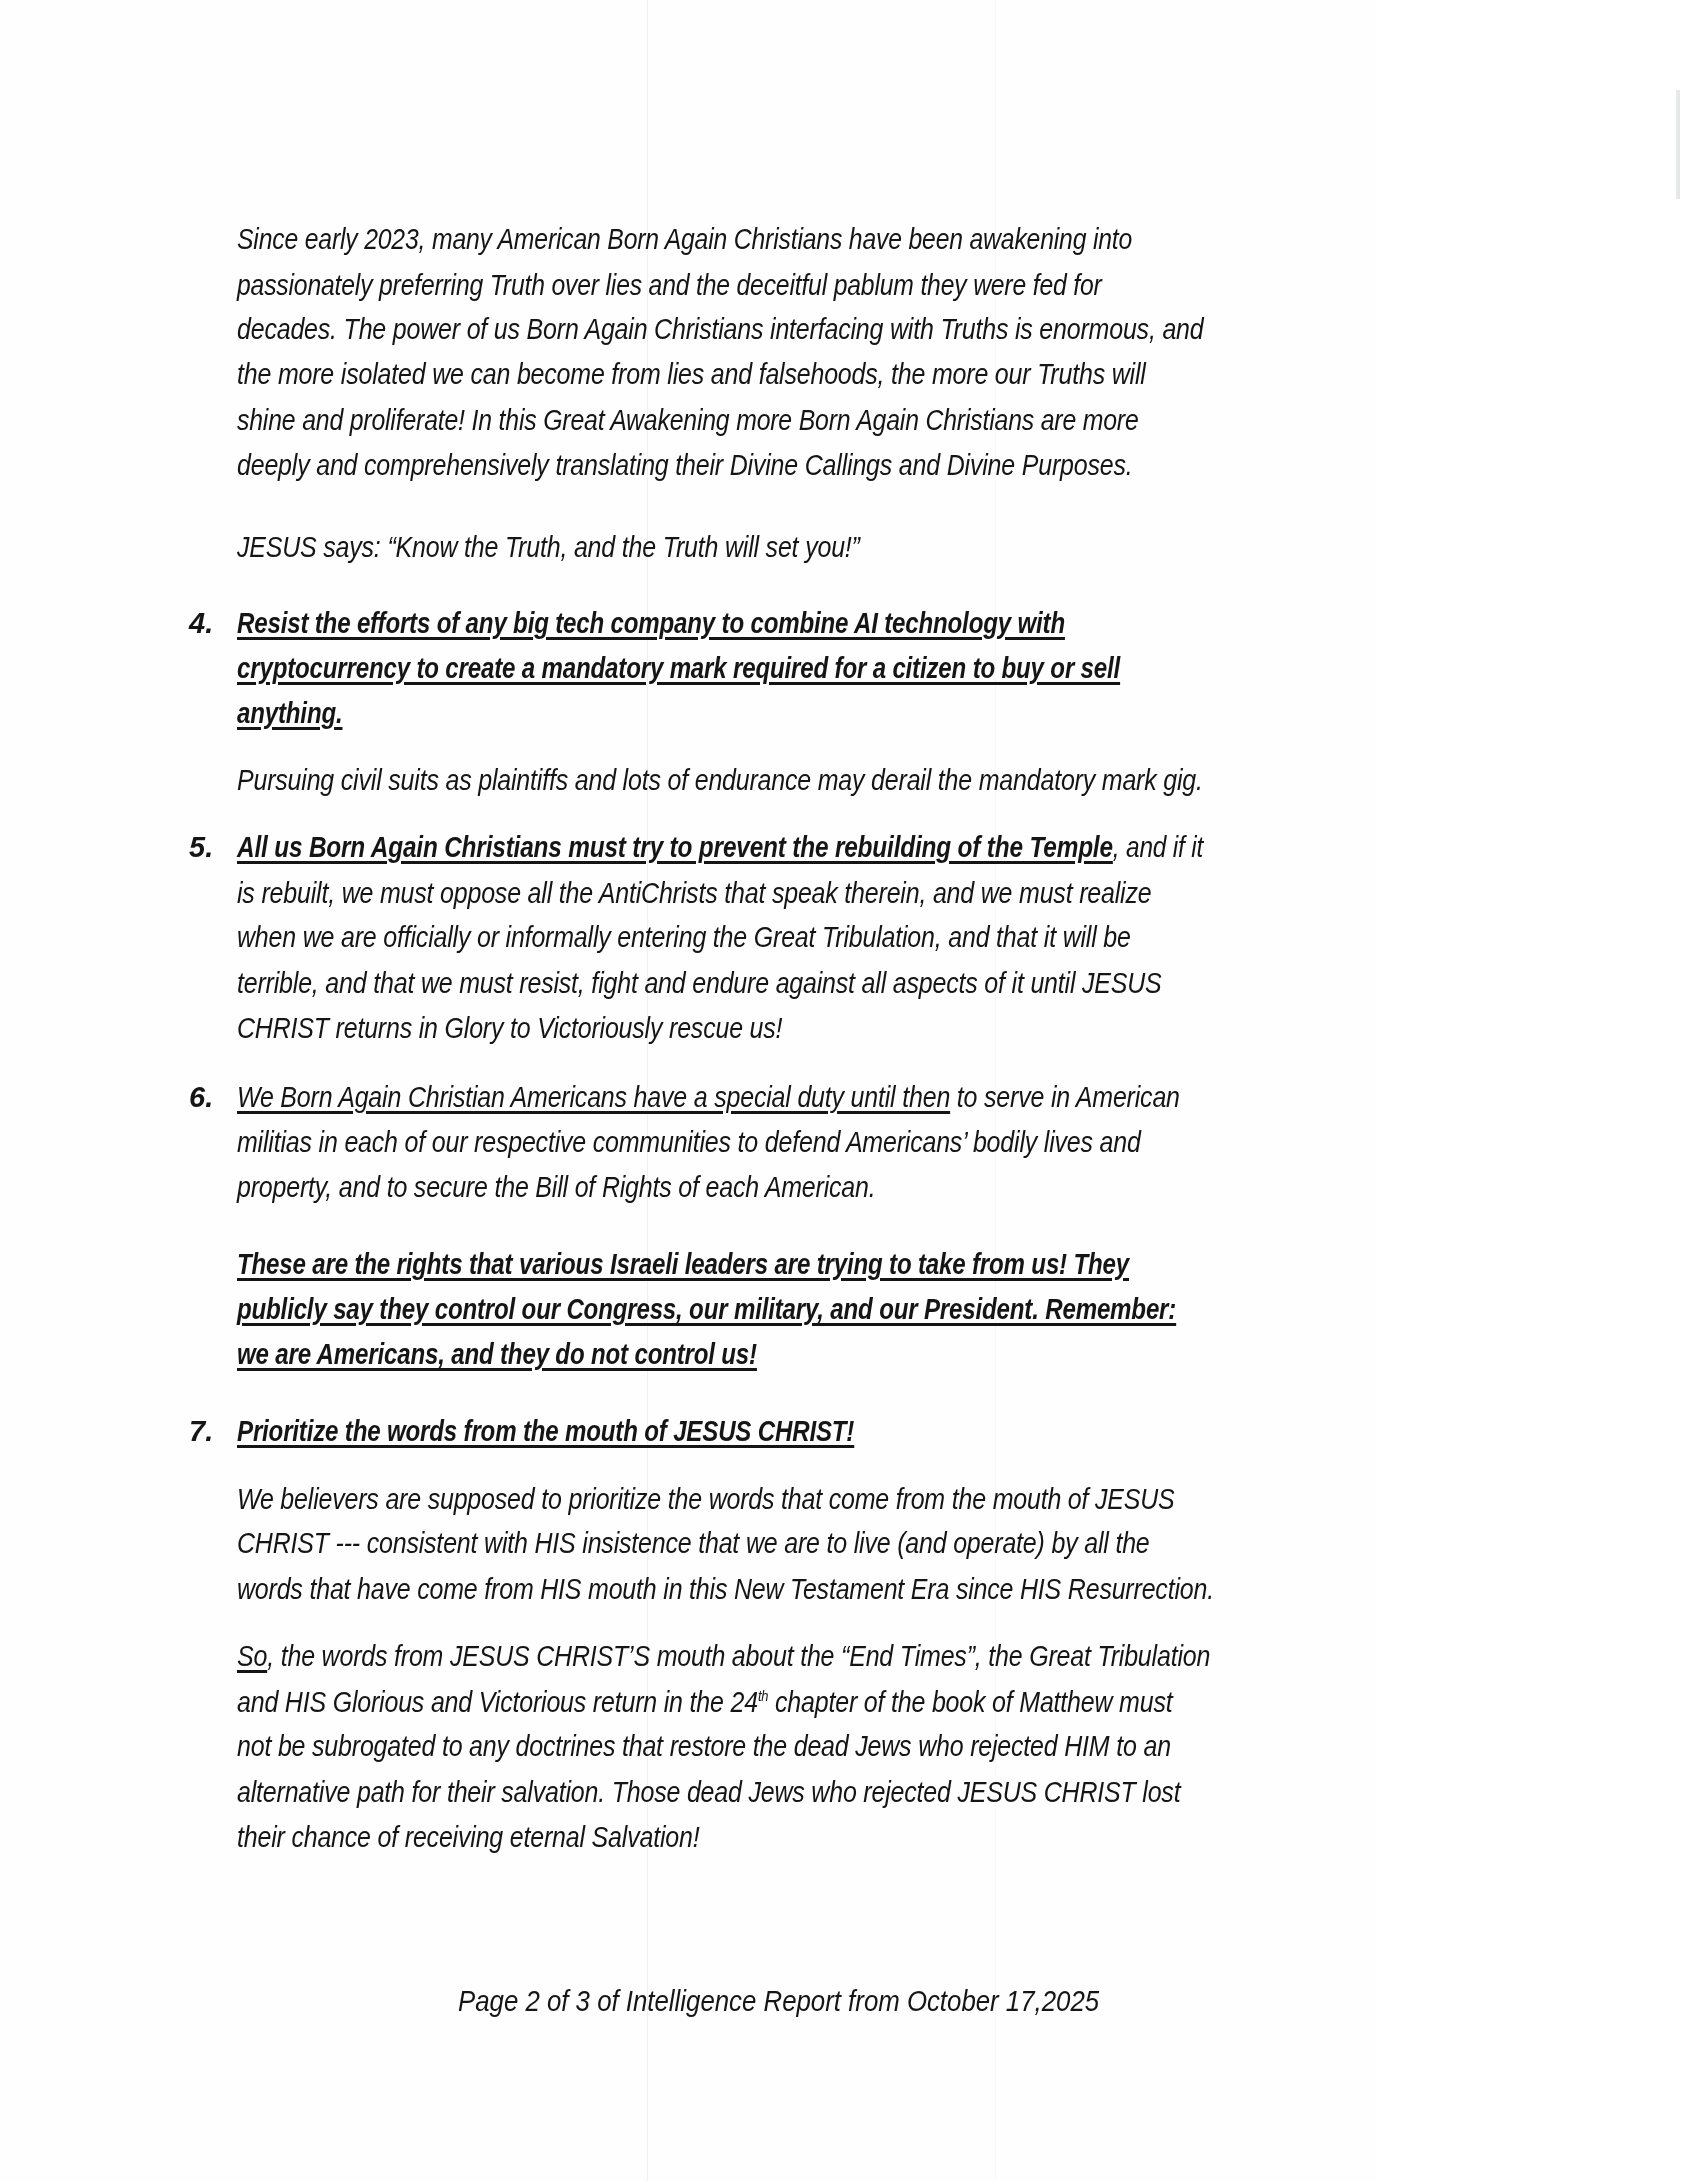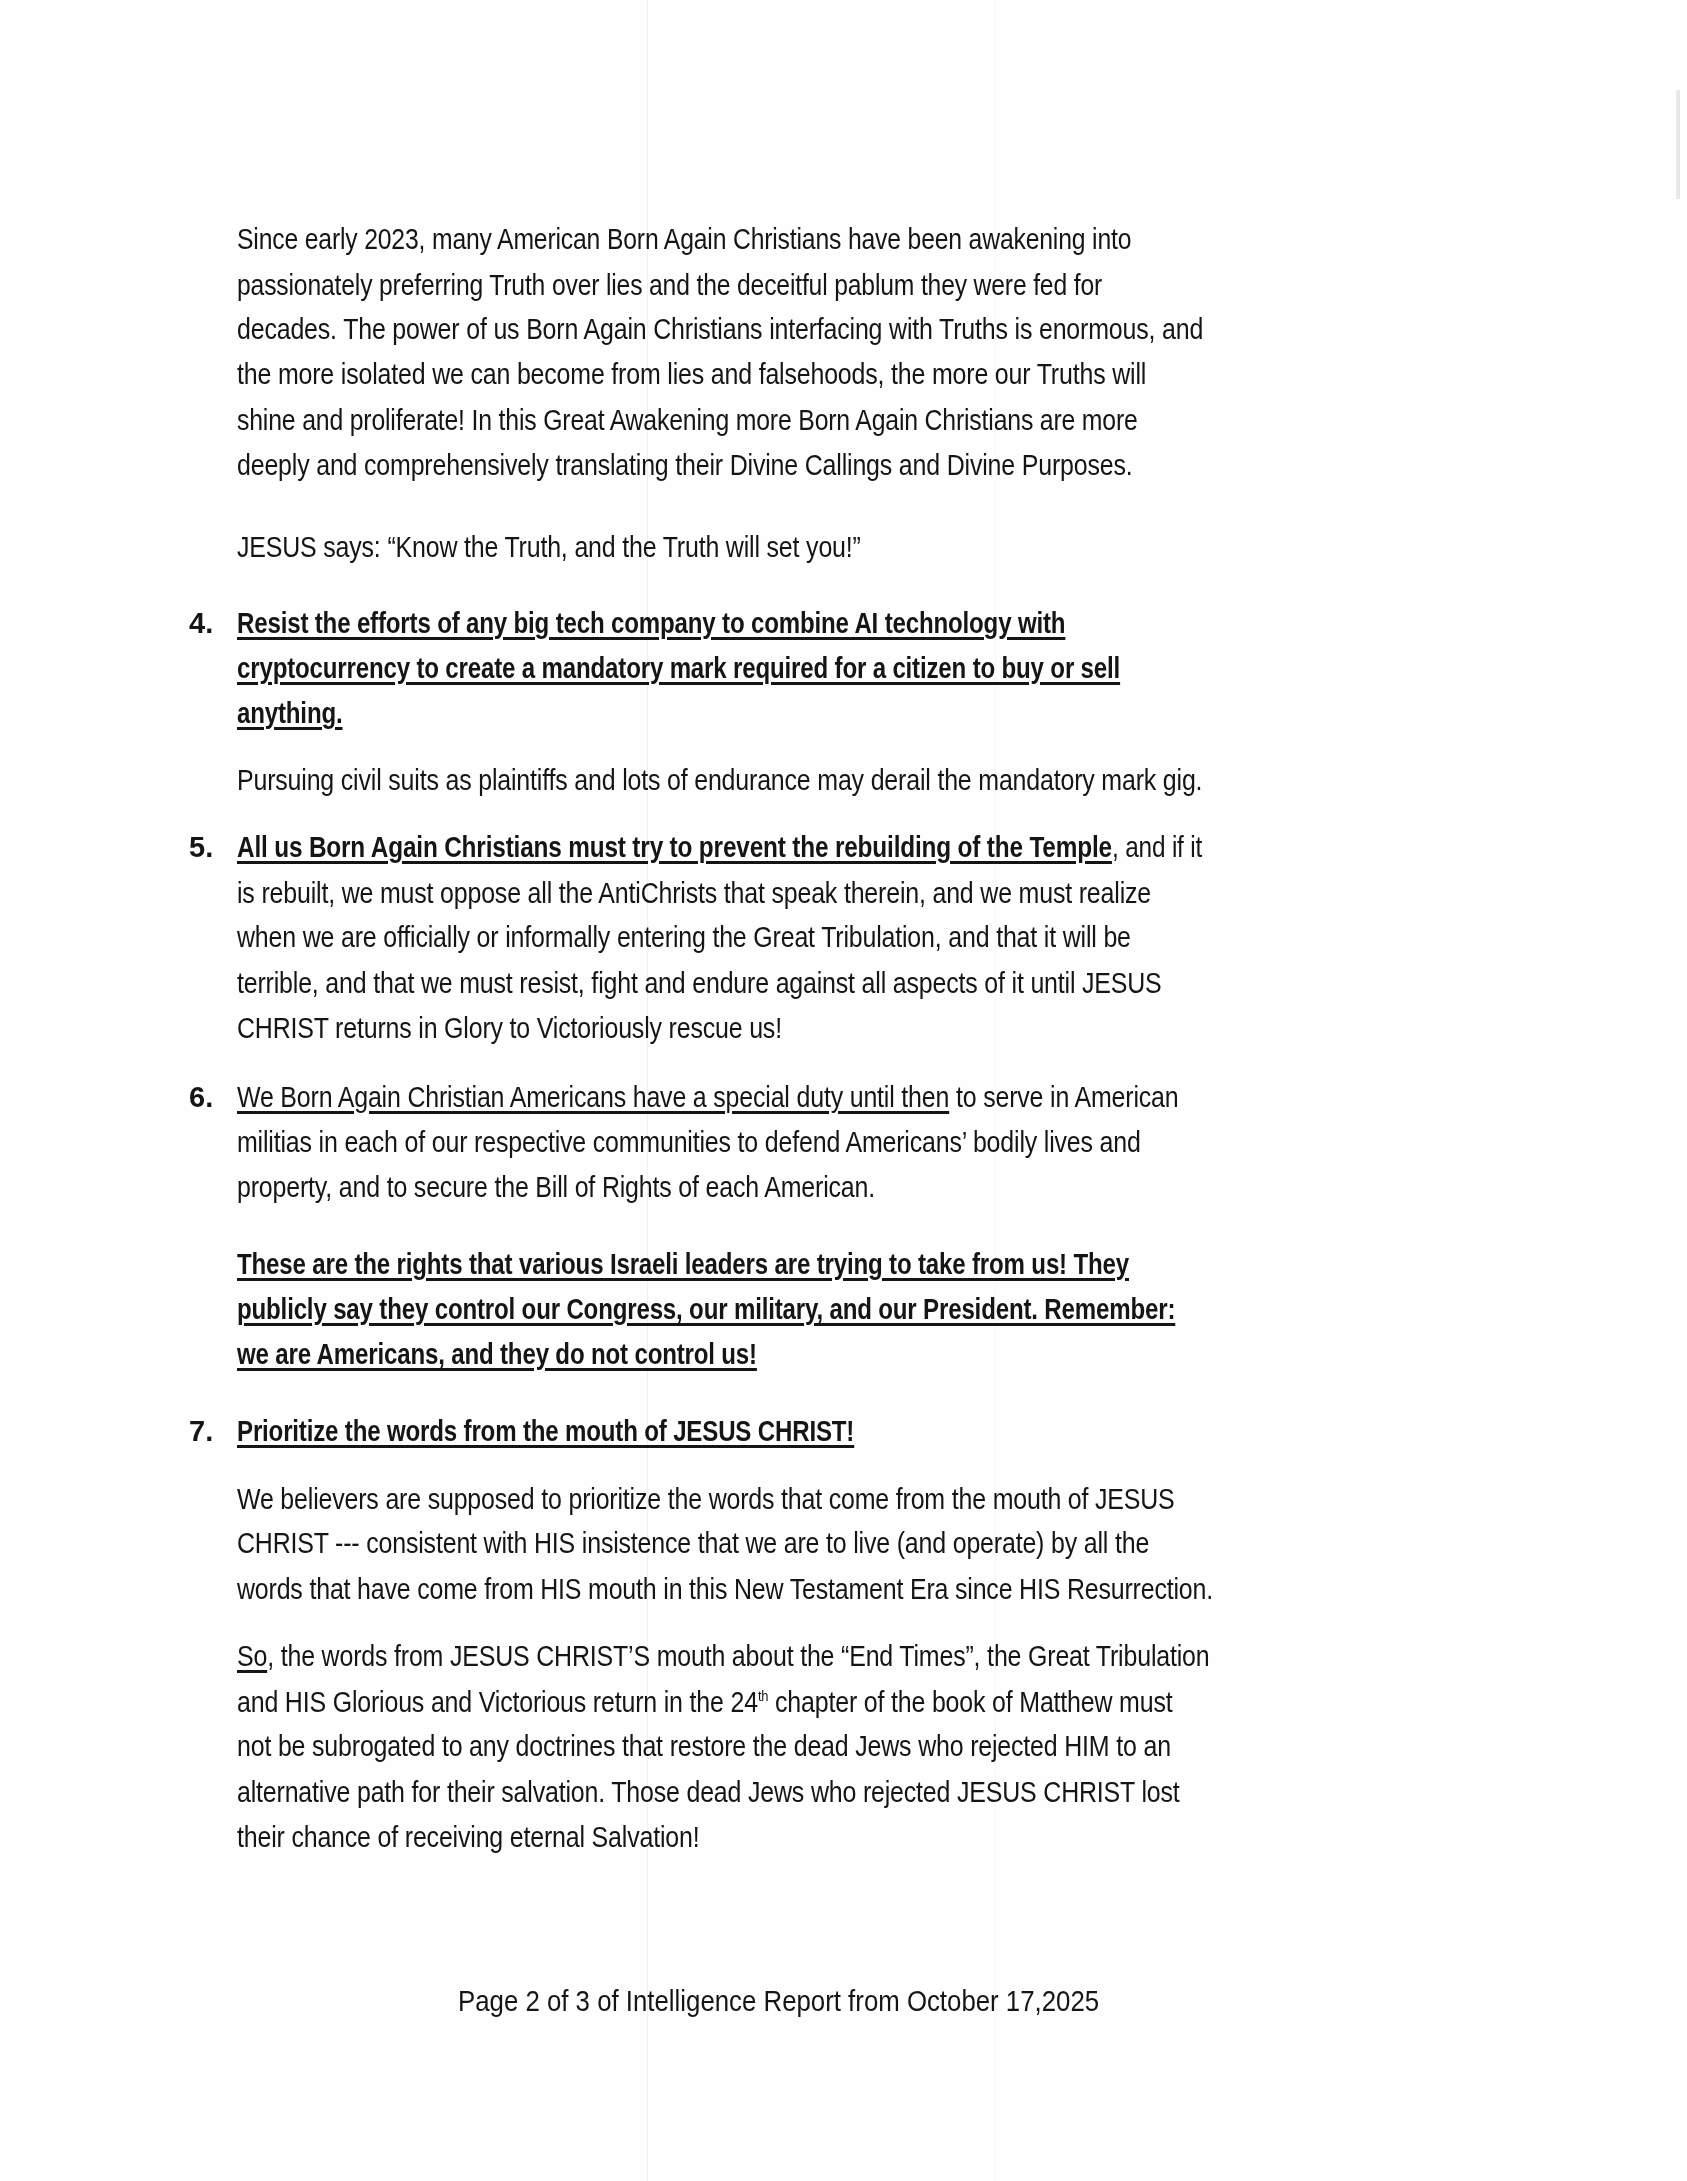--- a/index.html
+++ b/index.html
@@ -1,18 +1,18 @@
 <!DOCTYPE html>
 <html><head>
   <meta charset="utf-8">
   <style>
     html, body { margin: 0; padding: 0; background: #ffffff; }
     body { width: 1688px; height: 2181px; position: relative; overflow: hidden;
            font-family: "Liberation Sans", sans-serif; color: #151515; }
-    .page { position: absolute; left: 0; top: 0; width: 1375px; height: 2181px; background: #fefefe; }
+    .page { position: absolute; left: 0; top: 0; width: 1375px; height: 2181px; background: #fefefe; font-style: italic; }
     .fold { position: absolute; top: 0; width: 1px; height: 2181px; background: rgba(120,120,120,0.10); }
     .edge-streak { position: absolute; left: 1676px; top: 90px; width: 4px; height: 109px;
                    background: linear-gradient(to right, rgba(170,180,180,0.25), rgba(190,200,200,0.45)); }
     .ln { position: absolute; white-space: nowrap; font-size: 29px; line-height: 36px;
           transform-origin: 0 0; letter-spacing: -0.2px; }
     .num { position: absolute; font-size: 29px; line-height: 36px; font-weight: bold; }
     .b { font-weight: bold; }
     .u { text-decoration: underline; text-decoration-thickness: 2.5px; text-underline-offset: 4px; }
     sup { font-size: 15px; line-height: 0; vertical-align: 11px; }
     .footer { position: absolute; left: 458px; top: 1983px; white-space: nowrap; font-size: 30px;

